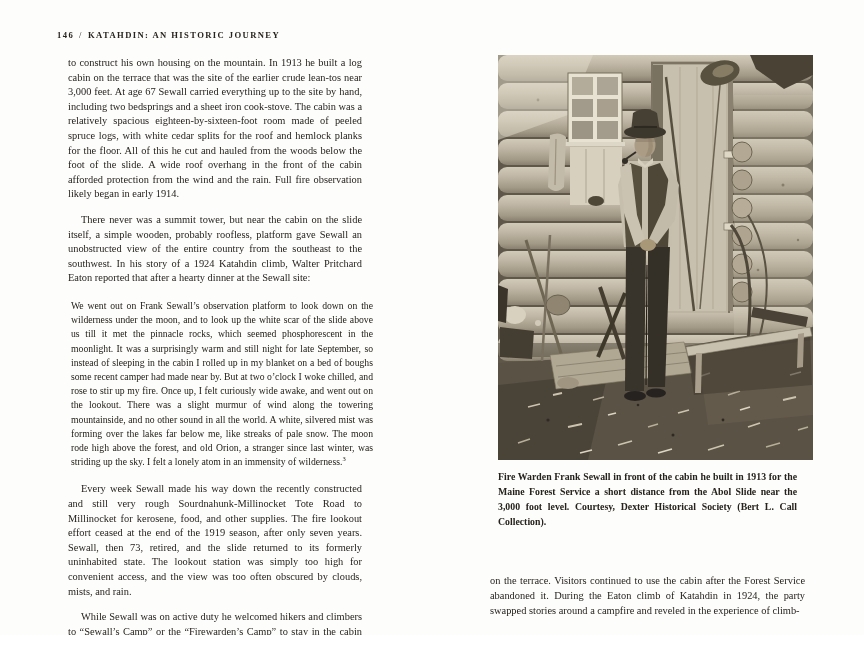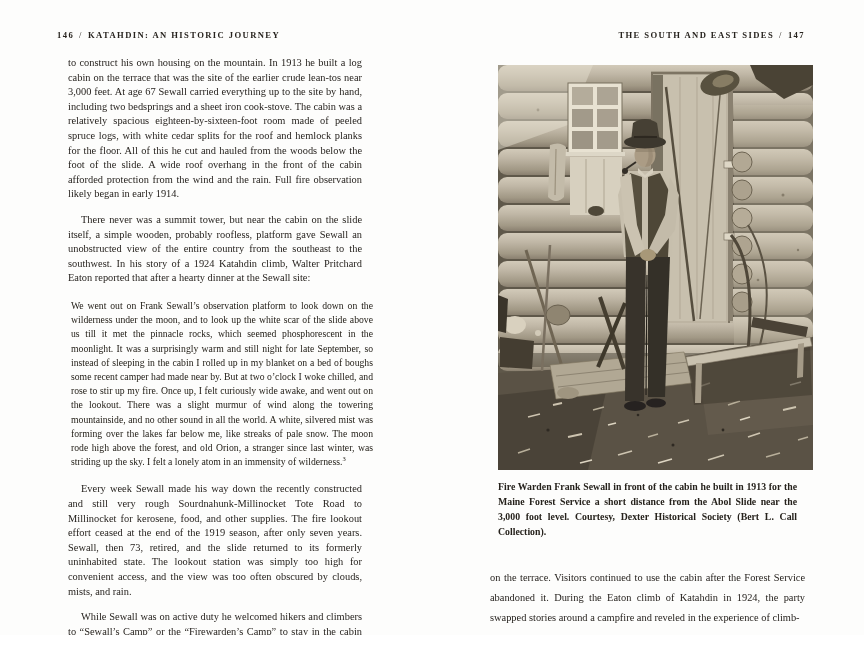--- a/index.html
+++ b/index.html
@@ -22,44 +22,41 @@
 
   blockquote{margin:13px 0 13px 14px;padding:0;font-size:9.7px;line-height:14.2px;
     text-align:justify;color:#242019;}
   blockquote sup{font-size:6.5px;line-height:0;vertical-align:super;}
 
   figure{margin:17px 0 0 0;padding:8px;}
   .photo-frame{width:315px;height:405px;display:block;background:#b3aa9a;}
   figcaption{margin-top:9px;font-size:9.8px;font-weight:700;line-height:15px;
     text-align:justify;color:#26221c;}
 
-  .right-body{margin-top:21px;font-size:10.4px;line-height:20px;text-align:justify;color:#211d19;}
+  .right-body{margin-top:36px;font-size:10.4px;line-height:15px;text-align:justify;color:#211d19;}
 </style>
 </head>
 <body>
 
 <div id="spread">
 
   <section class="page page-left">
     <header class="running-head">
       <span>146</span><span class="divider">/</span><span>Katahdin: An Historic Journey</span>
     </header>
     <div class="body-copy">
       <p class="no-indent">to construct his own housing on the mountain. In 1913 he built a log cabin on the terrace that was the site of the earlier crude lean-tos near 3,000 feet. At age 67 Sewall carried everything up to the site by hand, including two bedsprings and a sheet iron cook-stove. The cabin was a relatively spacious eighteen-by-sixteen-foot room made of peeled spruce logs, with white cedar splits for the roof and hemlock planks for the floor. All of this he cut and hauled from the woods below the foot of the slide. A wide roof overhang in the front of the cabin afforded protection from the wind and the rain. Full fire observation likely began in early 1914.</p>
       <p class="indent">There never was a summit tower, but near the cabin on the slide itself, a simple wooden, probably roofless, platform gave Sewall an unobstructed view of the entire country from the southeast to the southwest. In his story of a 1924 Katahdin climb, Walter Pritchard Eaton reported that after a hearty dinner at the Sewall site:</p>
       <blockquote><span>We went out on Frank Sewall’s observation platform to look down on the wilderness under the moon, and to look up the white scar of the slide above us till it met the pinnacle rocks, which seemed phosphorescent in the moonlight. It was a surprisingly warm and still night for late September, so instead of sleeping in the cabin I rolled up in my blanket on a bed of boughs some recent camper had made near by. But at two o’clock I woke chilled, and rose to stir up my fire. Once up, I felt curiously wide awake, and went out on the lookout. There was a slight murmur of wind along the towering mountainside, and no other sound in all the world. A white, silvered mist was forming over the lakes far below me, like streaks of pale snow. The moon rode high above the forest, and old Orion, a stranger since last winter, was striding up the sky. I felt a lonely atom in an immensity of wilderness.</span><sup>3</sup></blockquote>
       <p class="indent">Every week Sewall made his way down the recently constructed and still very rough Sourdnahunk-Millinocket Tote Road to Millinocket for kerosene, food, and other supplies. The fire lookout effort ceased at the end of the 1919 season, after only seven years. Sewall, then 73, retired, and the slide returned to its formerly uninhabited state. The lookout station was simply too high for convenient access, and the view was too often obscured by clouds, mists, and rain.</p>
       <p class="indent">While Sewall was on active duty he welcomed hikers and climbers to “Sewall’s Camp” or the “Firewarden’s Camp” to stay in the cabin or to tent</p>
     </div>
   </section>
 
   <section class="page page-right">
-    <header class="running-head head-right">
-      <span>The South and East Sides</span><span class="divider">/</span><span>147</span>
-    </header>
 
     <figure>
       <svg class="photo-frame" viewBox="0 0 315 405" xmlns="http://www.w3.org/2000/svg" role="img">
         <defs>
           <linearGradient id="lg" x1="0" y1="0" x2="0" y2="1">
             <stop offset="0" stop-color="#d2cab9"></stop>
             <stop offset="0.35" stop-color="#c0b7a6"></stop>
             <stop offset="0.8" stop-color="#a19885"></stop>
             <stop offset="1" stop-color="#8a8070"></stop>
           </linearGradient>

